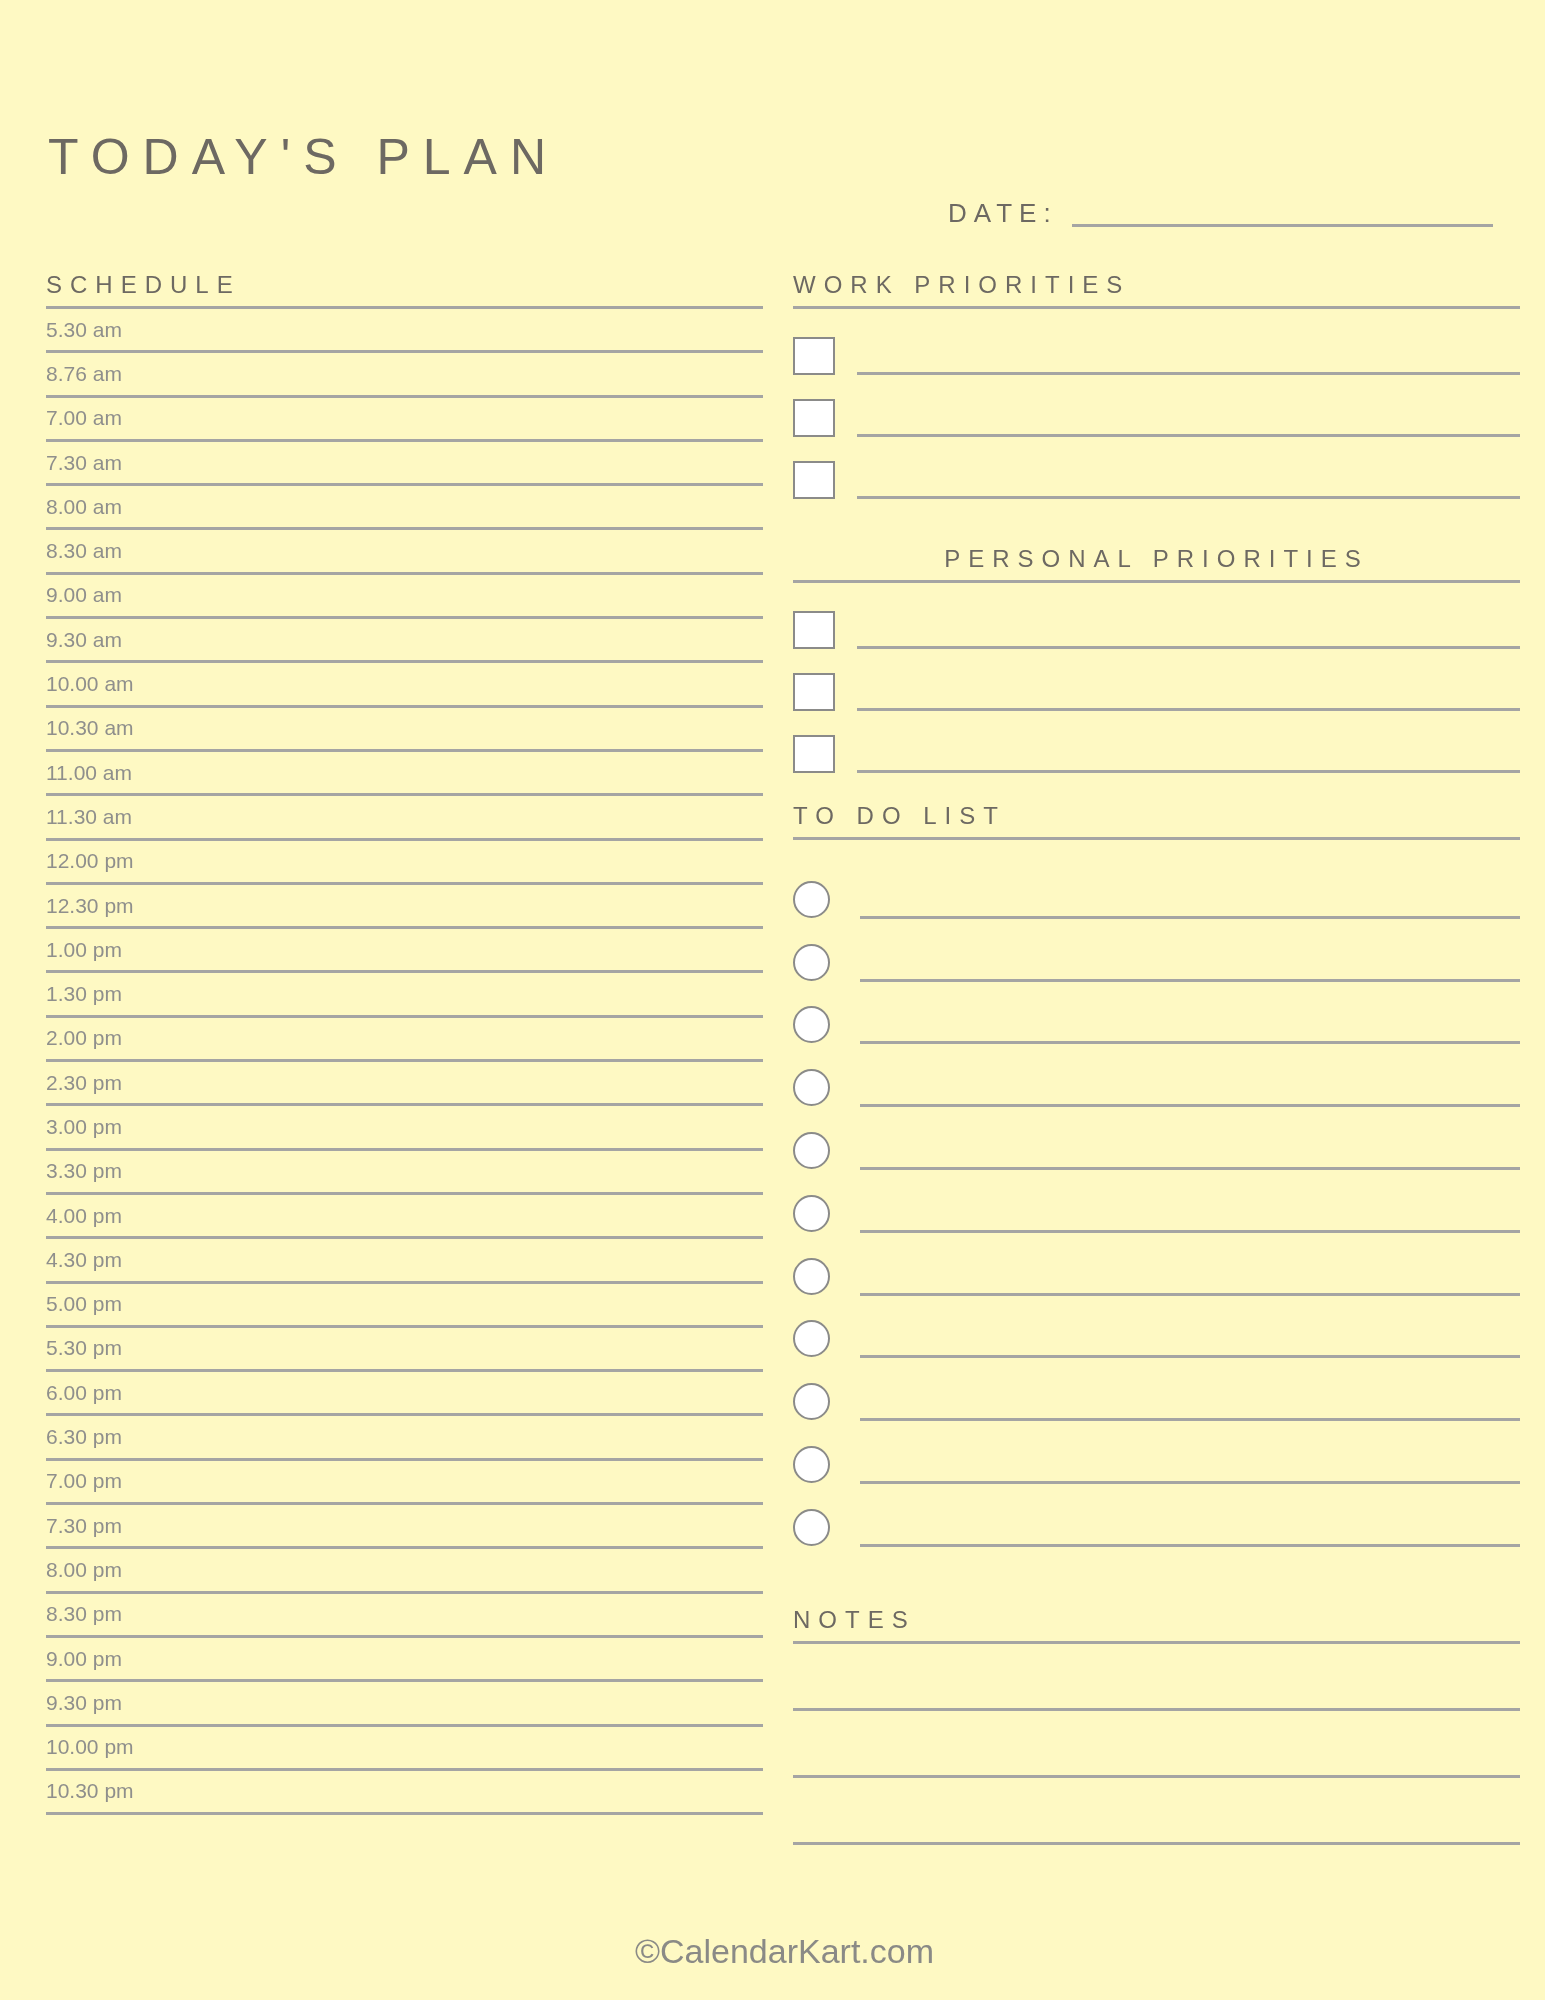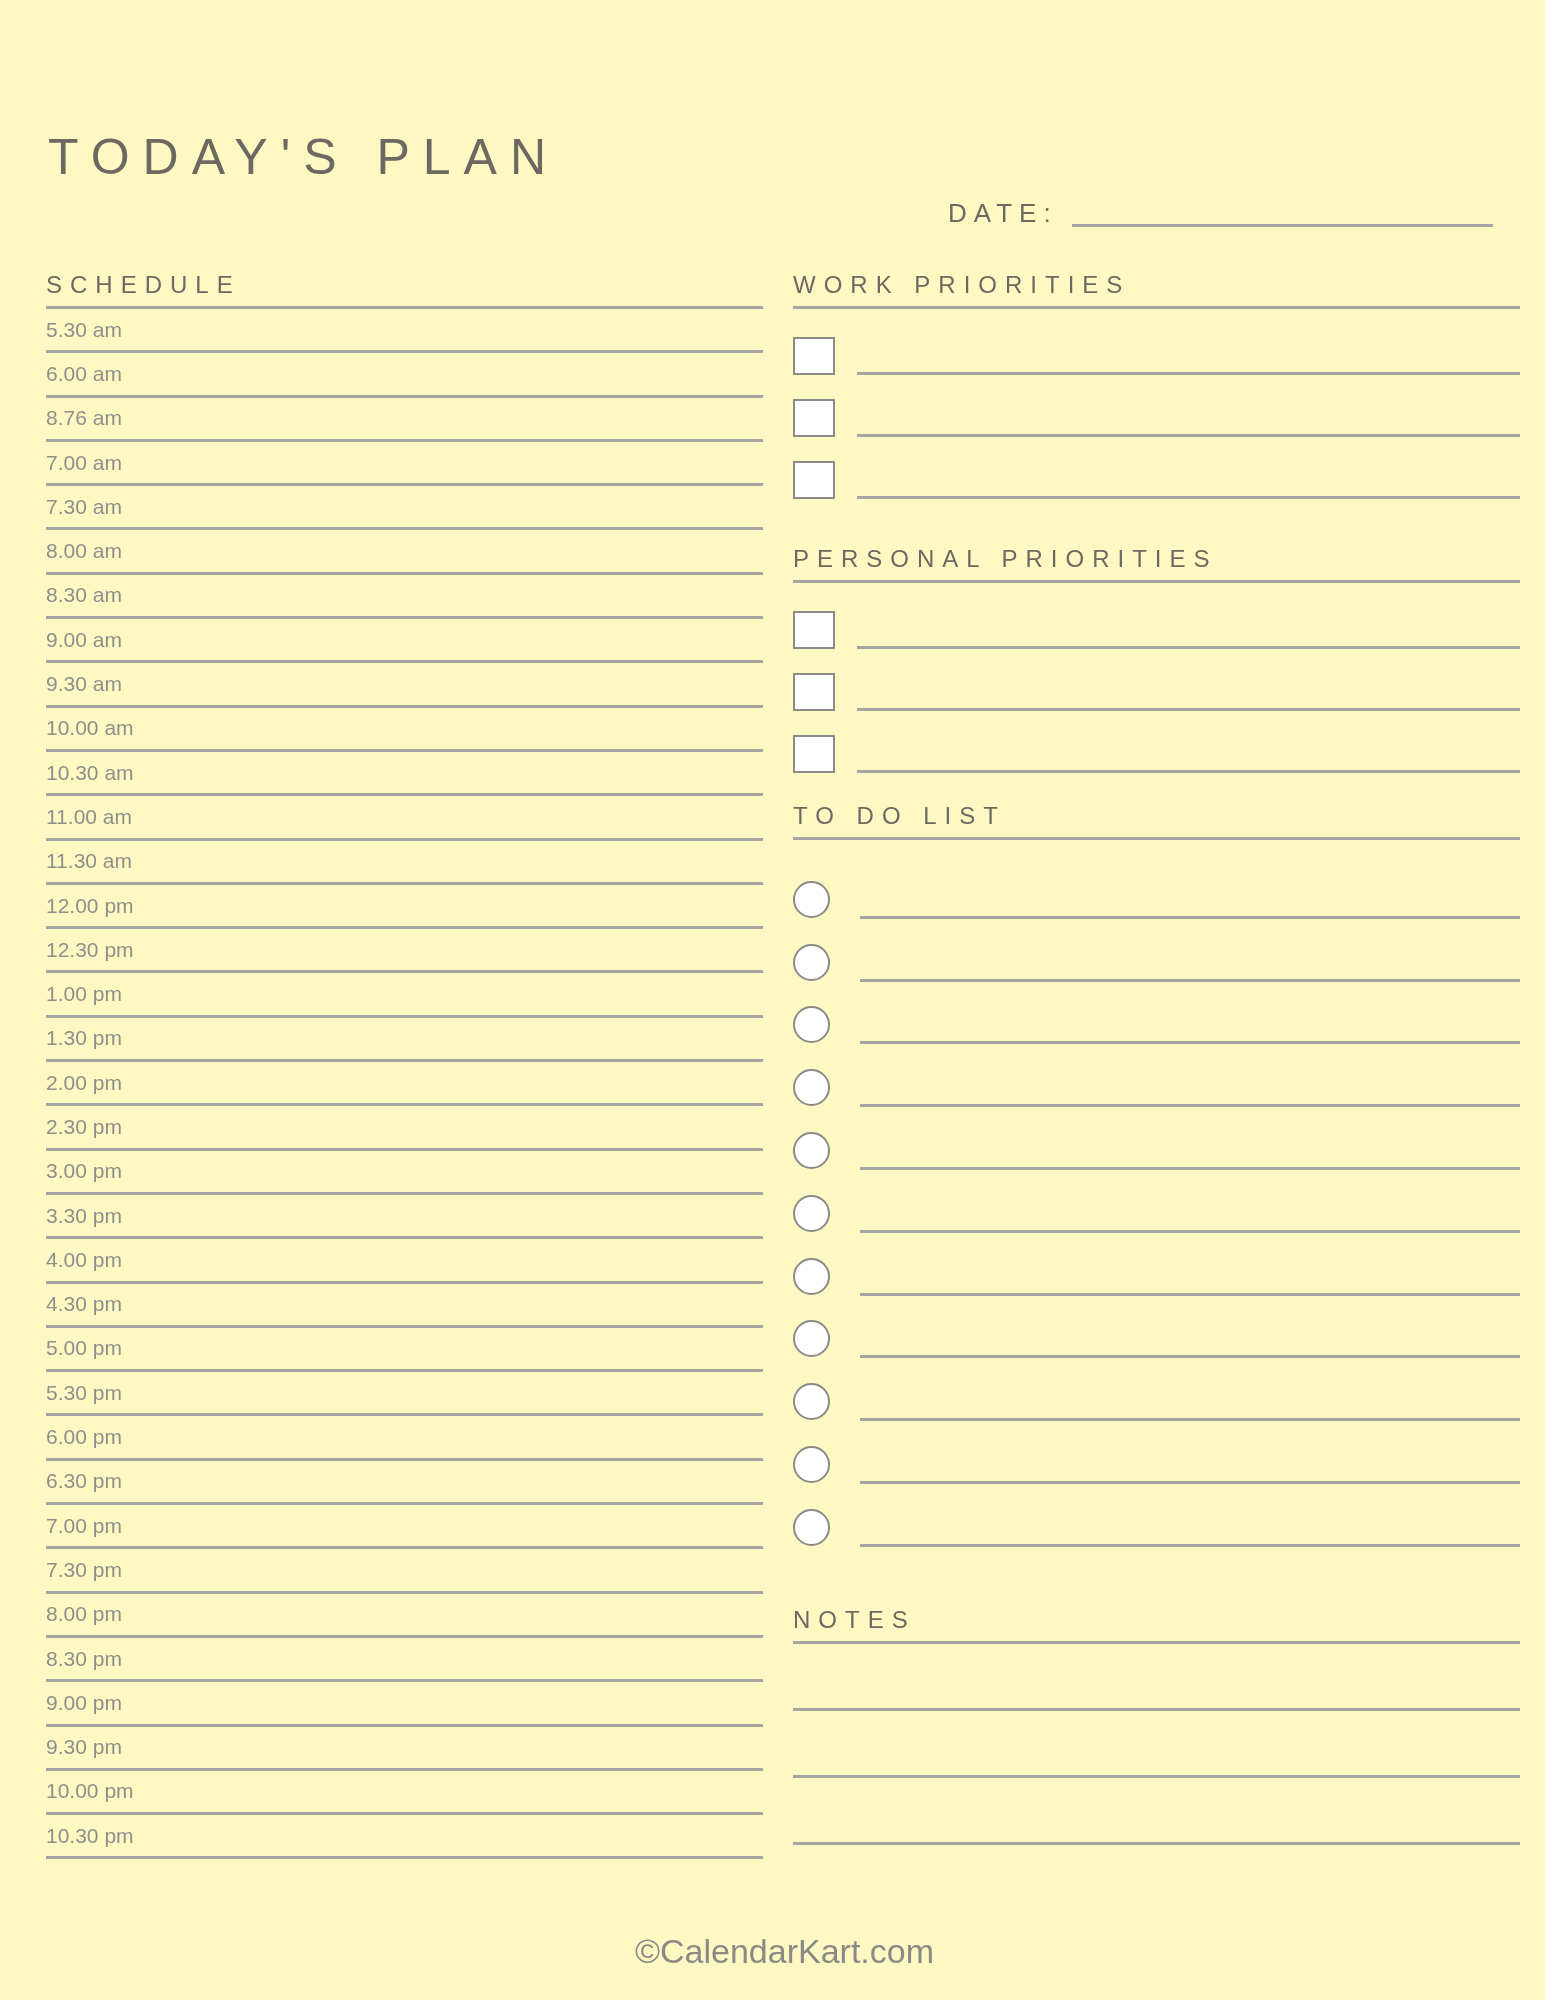--- a/index.html
+++ b/index.html
@@ -59,21 +59,21 @@
     border:2.5px solid var(--box);background:#fff;flex:0 0 auto;
   }
   .check-row .item-line{flex:1;height:3px;background:var(--line);margin-left:22px;}
   .todo-rows{padding-top:16px;}
   .todo-row{display:flex;align-items:flex-end;height:62.8px;}
   .todo-circle{
     box-sizing:border-box;width:37px;height:37px;border-radius:50%;
     border:2.5px solid var(--box);background:#fff;flex:0 0 auto;margin-bottom:1px;
   }
   .todo-row .item-line{flex:1;height:3px;background:var(--line);margin-left:30px;}
-  .personal-heading{margin-top:45px;}
+  .personal-heading{margin-top:45px;text-align:center;}
   .todo-heading{margin-top:28px;}
   .notes-heading{margin-top:58px;}
   .note-line{height:3px;background:var(--line);margin-top:64px;}
   
   .footer{
     position:absolute;left:0;top:1932px;width:100%;
     text-align:center;font-size:34px;color:var(--footer);padding-left:12px;
   }
 </style>
 </head>
@@ -90,23 +90,20 @@
 
   <div class="schedule">
     <div class="section-heading">SCHEDULE</div>
     <div class="heading-rule"></div>
     <div>
 
         <div class="slot">
           <span class="slot-label">5.30 am</span>
         </div>
 
-        <div class="slot">
-          <span class="slot-label">6.00 am</span>
-        </div>
 
         <div class="slot">
           <span class="slot-label">8.76 am</span>
         </div>
 
         <div class="slot">
           <span class="slot-label">7.00 am</span>
         </div>
 
         <div class="slot">

